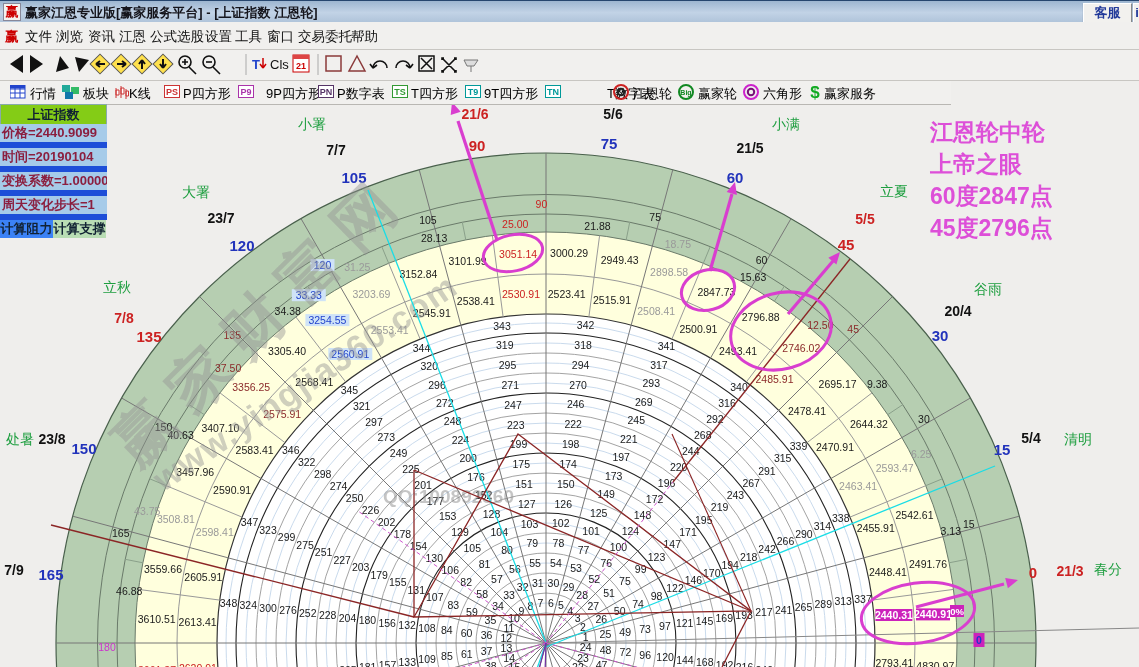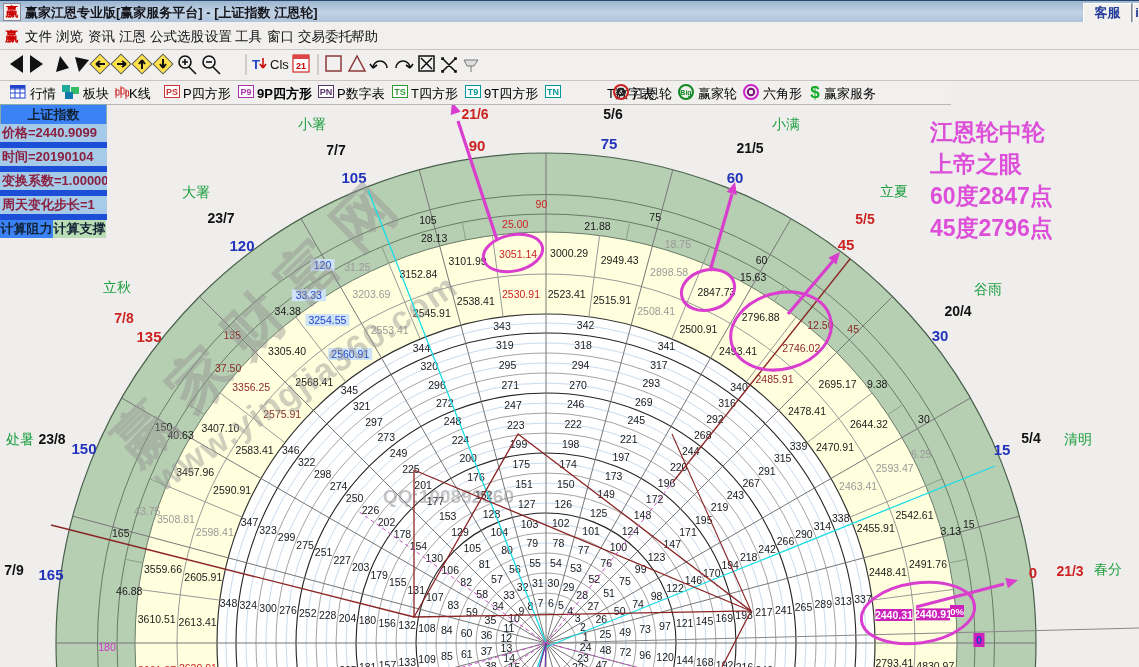--- a/index.html
+++ b/index.html
@@ -13,21 +13,21 @@
  border-right-color:#888;border-bottom-color:#888;color:#223a9a;font-size:13px;font-weight:700;
  text-align:center;line-height:18px;box-shadow:0 1px 1px rgba(0,0,0,.25);}
 #menubar{left:0;top:22px;width:1139px;height:27px;background:#f1f0ee;border-bottom:1px solid #c8c6c2;}
 #menubar span{position:absolute;top:6px;font-size:13.5px;color:#111;}
 #toolbar1{left:0;top:50px;width:1139px;height:30px;background:#f1f0ee;border-bottom:1px solid #c8c6c2;}
 #toolbar2{left:0;top:81px;width:951px;height:23px;background:#f1f0ee;border-bottom:1px solid #b9b7b3;}
 #toolbar2 span.lab{position:absolute;top:4px;font-size:13px;color:#000;}
 .icbox{position:absolute;top:4px;width:16px;height:13px;border:1.5px solid;font-size:9px;font-weight:700;
  text-align:center;line-height:13px;background:#fff;box-sizing:border-box;}
 #panel{left:0;top:104px;width:107px;}
-#panel .hd{height:19px;background:#3b82f6;border:1px solid #8aa;border-bottom:none;
+#panel .hd{height:19px;background:#84cc16;border:1px solid #8aa;border-bottom:none;
  text-align:center;font-size:13px;font-weight:700;color:#123;line-height:19px;}
 #panel .row{height:18px;background:#a6cbe9;border-bottom:6px solid #1d4ed8;font-size:13px;font-weight:700;
  color:#8b1f3f;line-height:18px;padding-left:2px;white-space:nowrap;overflow:hidden;}
 #panel .btns{display:flex;height:18px;}
 #panel .btns div{width:53px;font-size:13px;font-weight:700;color:#123;text-align:center;line-height:18px;}
 #ann{left:930px;top:116px;font-size:23px;font-weight:700;color:#dd4fd8;line-height:32px;white-space:nowrap;}
 </style></head>
 <body>
 <svg class="abs" style="left:0;top:0" width="1139" height="667" viewBox="0 0 1139 667">
 <rect x="0" y="0" width="1139" height="667" fill="#efeeec"></rect>
@@ -626,21 +626,21 @@
       <rect x="4" y="8" width="8" height="7" fill="#17a"></rect>
     </svg>
  <span class="lab" style="left:83px;">板块</span>
  <svg class="abs" style="left:113px;top:3px" width="16" height="17">
       <path d="M3 4 v10 M3 6 h3 v5 h-3 Z M8 2 v12 M8 4 h3 v6 h-3 Z M13 5 v10 M13 7 h2.5 v5 h-2.5 Z" stroke="#c33" fill="#fff"></path>
     </svg>
  <span class="lab" style="left:129px;">K线</span>
  <div class="icbox" style="left:164px;border-color:#c33;color:#c33;">PS</div>
  <span class="lab" style="left:183px;">P四方形</span>
  <div class="icbox" style="left:238px;border-color:#a3a;color:#a3a;">P9</div>
- <span class="lab" style="left:257px;font-weight:bold;">9P四方形</span>
+ <span class="lab" style="left:266px;">9P四方形</span>
  <div class="icbox" style="left:318px;border-color:#536;color:#536;">PN</div>
  <span class="lab" style="left:337px;">P数字表</span>
  <div class="icbox" style="left:392px;border-color:#393;color:#393;">TS</div>
  <span class="lab" style="left:411px;">T四方形</span>
  <div class="icbox" style="left:465px;border-color:#099;color:#099;">T9</div>
  <span class="lab" style="left:484px;">9T四方形</span>
  <div class="icbox" style="left:545px;border-color:#099;color:#099;">TN</div>
  <span class="lab" style="left:564px;margin-left:43px;">T数字表</span>
  <svg class="abs" style="left:613px;top:3px" width="17" height="17">
       <circle cx="8" cy="8" r="7" fill="none" stroke="#c22" stroke-width="2"></circle>

